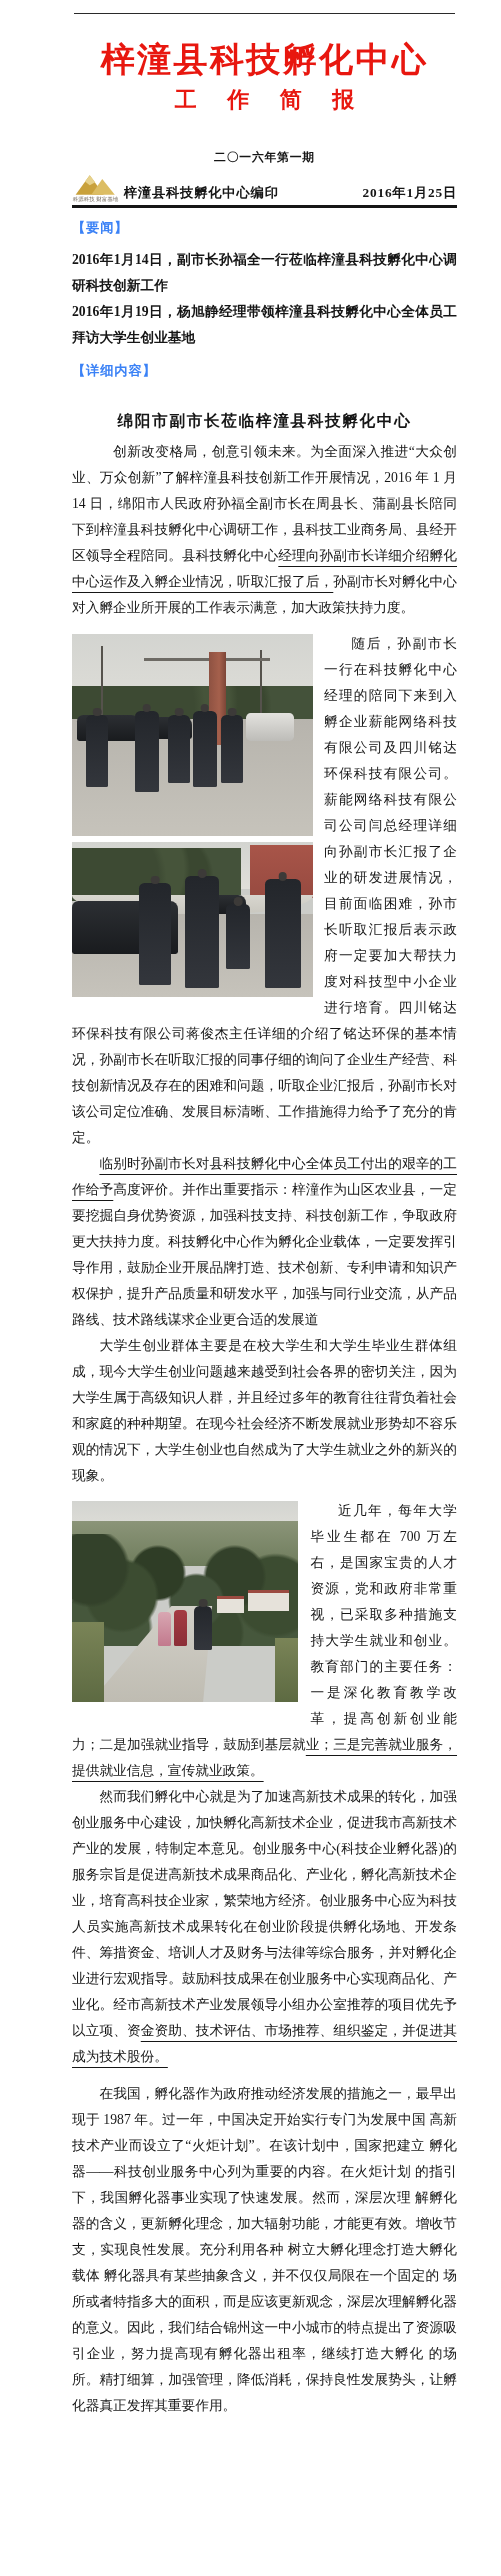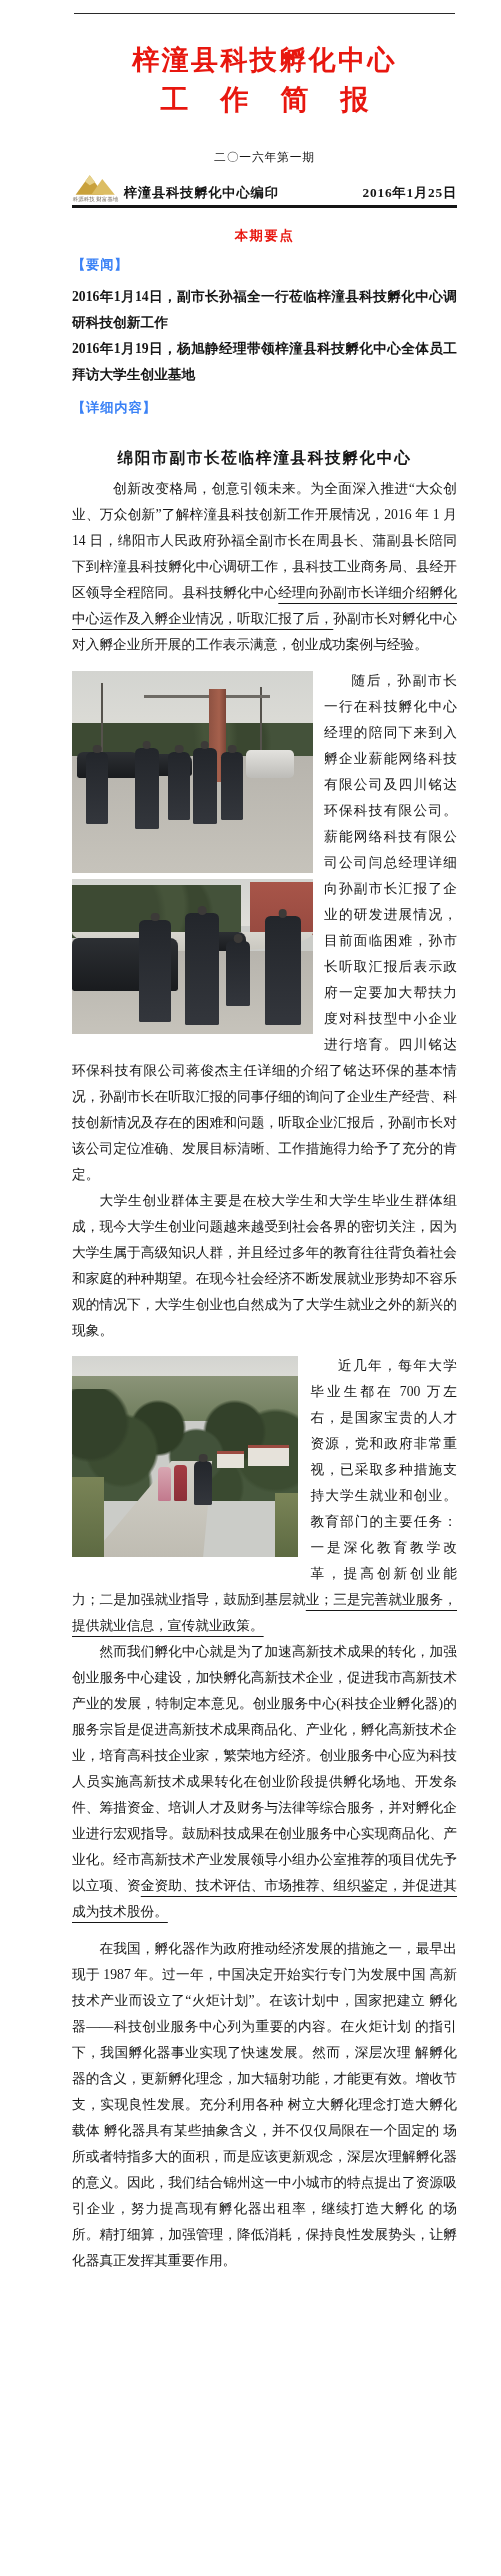--- a/index.html
+++ b/index.html
@@ -5,28 +5,28 @@
   html,body{margin:0;padding:0;background:#ffffff;}
   .page{
     width:502px;min-height:2576px;background:#ffffff;margin:0 auto;
     font-family:"Liberation Serif","DejaVu Serif",serif;color:#161616;
     overflow:hidden;box-sizing:border-box;
   }
   .content{padding:0 45px 23.5px 72px;}
   .rule-thin{border:none;border-top:1.6px solid #2a2a2a;margin:12.5px 1.6px 0 1.6px;}
   .rule-thick{border:none;border-top:3.1px solid #151515;margin:1.6px 0 0 0;}
   .org-title{
-    margin:31px 0 0 0;text-align:center;font-size:27px;line-height:30px;
+    margin:31px 0 0 0;text-align:center;font-size:34px;line-height:30px;
     font-weight:bold;letter-spacing:2.4px;
   }
   .bulletin-title{
-    margin:11px 0 0 0;text-align:center;font-size:28px;line-height:28px;
+    margin:11px 0 0 0;text-align:center;font-size:22px;line-height:28px;
     font-weight:bold;letter-spacing:12.5px;text-indent:12.5px;
   }
-  .issue-line{margin:36px 0 0 0;text-align:center;font-size:11.8px;font-weight:normal;letter-spacing:0.8px;}
+  .issue-line{margin:36px 0 0 0;text-align:center;font-size:11.8px;font-weight:bold;letter-spacing:0.8px;}
   .pub-row{display:flex;align-items:flex-end;margin:6.3px 0 0 0;}
   .logo-block{display:flex;flex-direction:column;align-items:center;width:47px;}
   .logo-caption{font-size:5.5px;color:#6b6255;letter-spacing:0;white-space:nowrap;margin-top:0.8px;}
   .publisher{font-size:13.3px;font-weight:bold;margin-left:4.7px;letter-spacing:0.8px;padding-bottom:1.6px;text-align:right;}
   .pub-date{font-size:13.3px;font-weight:bold;margin-left:auto;padding-bottom:1.6px;letter-spacing:0.8px;text-align:right;}
   .highlights-title{margin:19px 0 0 0;text-align:center;font-size:13.3px;font-weight:bold;color:#e8170f;letter-spacing:1.6px;}
   .section-label{margin:11px 0 0 0;font-size:13.3px;font-weight:bold;color:#3b82f6;letter-spacing:0.8px;}
   .news-list{margin:10px 0 0 0;}
   .news-item{font-size:13.7px;font-weight:bold;line-height:26px;text-align:justify;}
   .article-title{
@@ -103,34 +103,33 @@
           <polygon points="20,4 27,13 20,17 14,12" fill="#e7d28c"></polygon>
         </svg>
         <div class="logo-caption">科源科技 财富基地</div>
       </div>
       <div class="publisher">梓潼县科技孵化中心编印</div>
       <div class="pub-date">2016年1月25日</div>
     </div>
 
     <hr class="rule-thick">
 
-    <div class="highlights-title">本期要点</div>
 
     <div class="section-label">【要闻】</div>
 
     <div class="news-list">
       <div class="news-item">2016年1月14日，副市长孙福全一行莅临梓潼县科技孵化中心调研科技创新工作</div>
       <div class="news-item">2016年1月19日，杨旭静经理带领梓潼县科技孵化中心全体员工拜访大学生创业基地</div>
     </div>
 
     <div class="section-label">【详细内容】</div>
 
     <div class="article-title">绵阳市副市长莅临梓潼县科技孵化中心</div>
 
-    <p class="body indent3"><span>创新改变格局，创意引领未来。为全面深入推进“大众创业、万众创新”了解梓潼县科技创新工作开展情况，2016 年 1 月 14 日，绵阳市人民政府孙福全副市长在周县长、蒲副县长陪同下到梓潼县科技孵化中心调研工作，县科技工业商务局、县经开区领导全程陪同。县科技孵化中心</span><span class="u">经理向孙副市长详细介绍孵化中心运作及入孵企业情况，听取汇报了后，</span><span>孙副市长对孵化中心对入孵企业所开展的工作表示满意，创业成功案例与经验。</span></p>
+    <p class="body indent3"><span>创新改变格局，创意引领未来。为全面深入推进“大众创业、万众创新”了解梓潼县科技创新工作开展情况，2016 年 1 月 14 日，绵阳市人民政府孙福全副市长在周县长、蒲副县长陪同下到梓潼县科技孵化中心调研工作，县科技工业商务局、县经开区领导全程陪同。县科技孵化中心</span><span class="u">经理向孙副市长详细介绍孵化中心运作及入孵企业情况，听取汇报了后，</span><span>孙副市长对孵化中心对入孵企业所开展的工作表示满意，加大政策扶持力度。</span></p>
 
     <div class="clearfix">
       <div class="photo photo1">
         <div class="ph sky"></div>
         <div class="ph treeband"></div>
         <div class="ph pavement" style="top:42%"></div>
         <div class="ph pole" style="left:12%;top:6%;height:36%"></div>
         <div class="ph pole" style="left:78%;top:8%;height:34%"></div>
         <div class="ph beam" style="left:30%;top:12%;width:52%"></div>
         <div class="ph pillar" style="left:57%;top:9%;width:7%;height:46%"></div>
@@ -150,20 +149,21 @@
         <div class="ph wall" style="left:0;top:34%;right:0;height:12%"></div>
         <div class="ph pavement" style="top:46%"></div>
         <div class="ph car" style="left:0;top:38%;width:44%;height:34%"></div>
         <div class="ph car" style="left:56%;top:34%;width:16%;height:12%"></div>
         <div class="ph figure" style="left:28%;top:26%;width:13%;height:66%"></div>
         <div class="ph figure" style="left:47%;top:22%;width:14%;height:72%"></div>
         <div class="ph figure" style="left:64%;top:40%;width:10%;height:42%"></div>
         <div class="ph figure" style="left:80%;top:24%;width:15%;height:70%"></div>
       </div>
       <p class="body gap-sm"><span>随后，孙副市长一行在科技孵化中心经理的陪同下来到入孵企业薪能网络科技有限公司及四川铭达环保科技有限公司。薪能网络科技有限公司公司闫总经理详细向孙副市长汇报了企业的研发进展情况，目前面临困难，孙市长听取汇报后表示政府一定要加大帮扶力度对科技型中小企业进行培育。四川铭达环保科技有限公司蒋俊杰主任详细的介绍了铭达环保的基本情况，孙副市长在听取汇报的同事仔细的询问了企业生产经营、科技创新情况及存在的困难和问题，听取企业汇报后，孙副市长对该公司定位准确、发展目标清晰、工作措施得力给予了充分的肯定。</span></p>
+      <p class="body"><span class="u">临别时孙副市长对县科技孵化中心全体员工付出的艰辛的工作给予</span><span>高度评价。并作出重要指示：梓潼作为山区农业县，一定要挖掘自身优势资源，加强科技支持、科技创新工作，争取政府更大扶持力度。科技孵化中心作为孵化企业载体，一定要发挥引导作用，鼓励企业开展品牌打造、技术创新、专利申请和知识产权保护，提升产品质量和研发水平，加强与同行业交流，从产品路线、技术路线谋求企业更合适的发展道</span></p>
     </div>
 
 
     <p class="body"><span>大学生创业群体主要是在校大学生和大学生毕业生群体组成，现今大学生创业问题越来越受到社会各界的密切关注，因为大学生属于高级知识人群，并且经过多年的教育往往背负着社会和家庭的种种期望。在现今社会经济不断发展就业形势却不容乐观的情况下，大学生创业也自然成为了大学生就业之外的新兴的现象。</span></p>
 
     <div class="clearfix">
       <div class="photo photo3">
         <div class="ph sky" style="height:16%"></div>
         <div class="ph hill" style="left:0;right:0;top:10%;height:22%"></div>
         <div class="ph orchard" style="left:0;right:0;top:16%;height:56%"></div>

